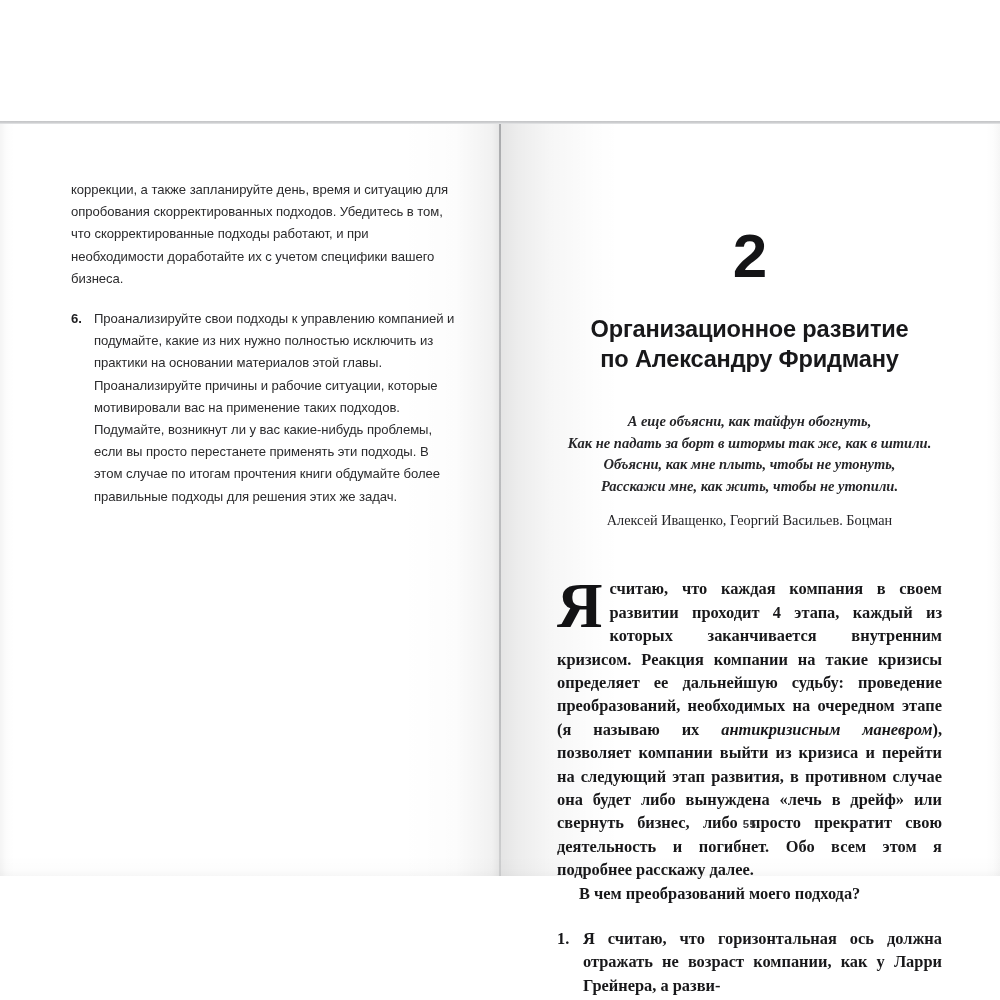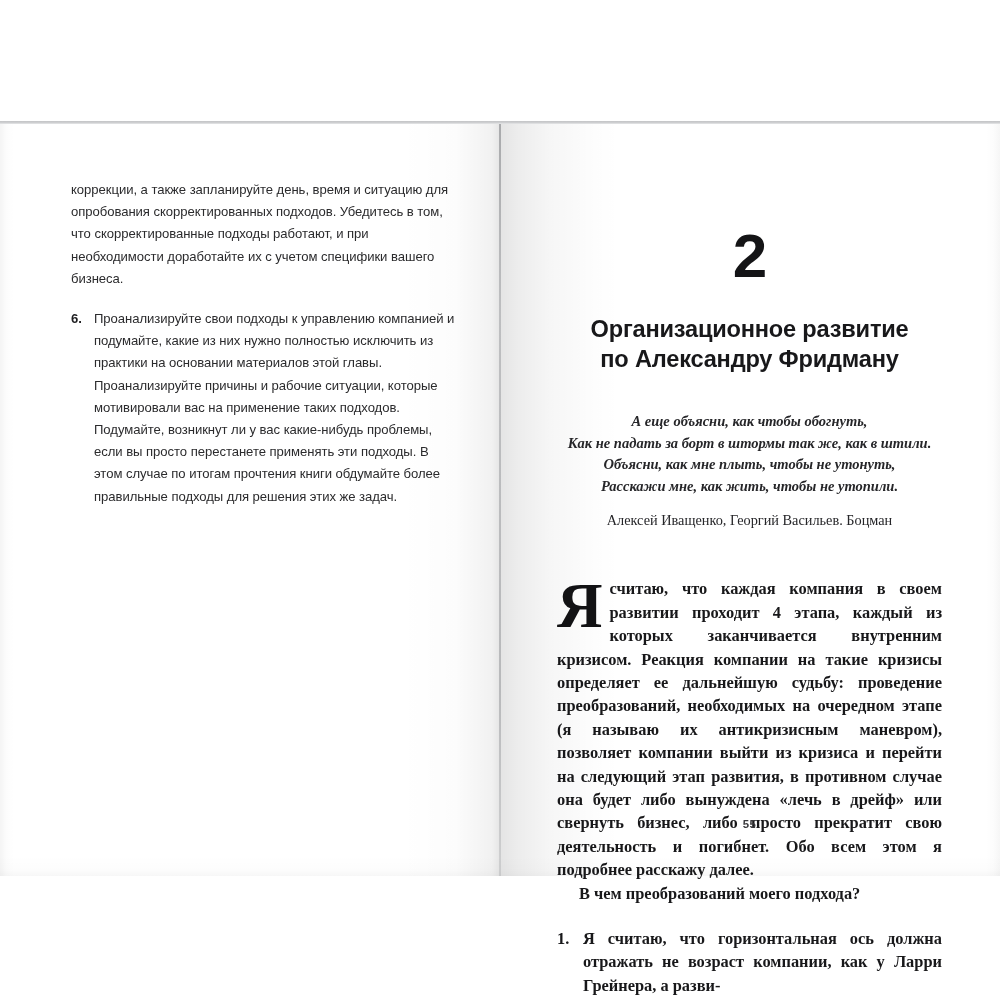--- a/index.html
+++ b/index.html
@@ -215,20 +215,21 @@
     font-weight: bold;
     font-size: 63px;
     line-height: 53px;
     padding: 3px 7px 0 0;
     color: #121214;
   }
   .indent-para {
     text-indent: 22px;
   }
   .italic-inline {
+    font-style: italic;
   }
 
   .numbered-serif {
     position: relative;
     padding-left: 26px;
     margin-top: 22px;
   }
   .numbered-serif .marker {
     position: absolute;
     left: 0;
@@ -280,21 +281,21 @@
     <div id="right-textblock">
 
       <div id="chapter-number">2</div>
 
       <div id="chapter-title">
         <div>Организационное развитие</div>
         <div>по Александру Фридману</div>
       </div>
 
       <div id="epigraph">
-        <div>А еще объясни, как чтобы обогнуть,</div>
+        <div>А еще объясни, как тайфун обогнуть,</div>
         <div>Как не падать за борт в штормы так же, как в штили.</div>
         <div>Объясни, как мне плыть, чтобы не утонуть,</div>
         <div>Расскажи мне, как жить, чтобы не утопили.</div>
       </div>
 
       <div id="epigraph-source">Алексей Иващенко, Георгий Васильев. Боцман</div>
 
       <p id="first-para" class="serif-body">
         <span class="dropcap">Я</span><span>считаю, что каждая компания в своем развитии проходит 4 этапа, каждый из которых заканчивается внутренним кризисом. Реакция компании на такие кризисы определяет ее дальнейшую судьбу: проведение преобразований, необходимых на очередном этапе (я называю их </span><span class="italic-inline">антикризисным маневром</span><span>), позволяет компании выйти из кризиса и перейти на следующий этап развития, в противном случае она будет либо вынуждена «лечь в дрейф» или свернуть бизнес, либо просто прекратит свою деятельность и погибнет. Обо всем этом я подробнее расскажу далее.</span>
       </p>

